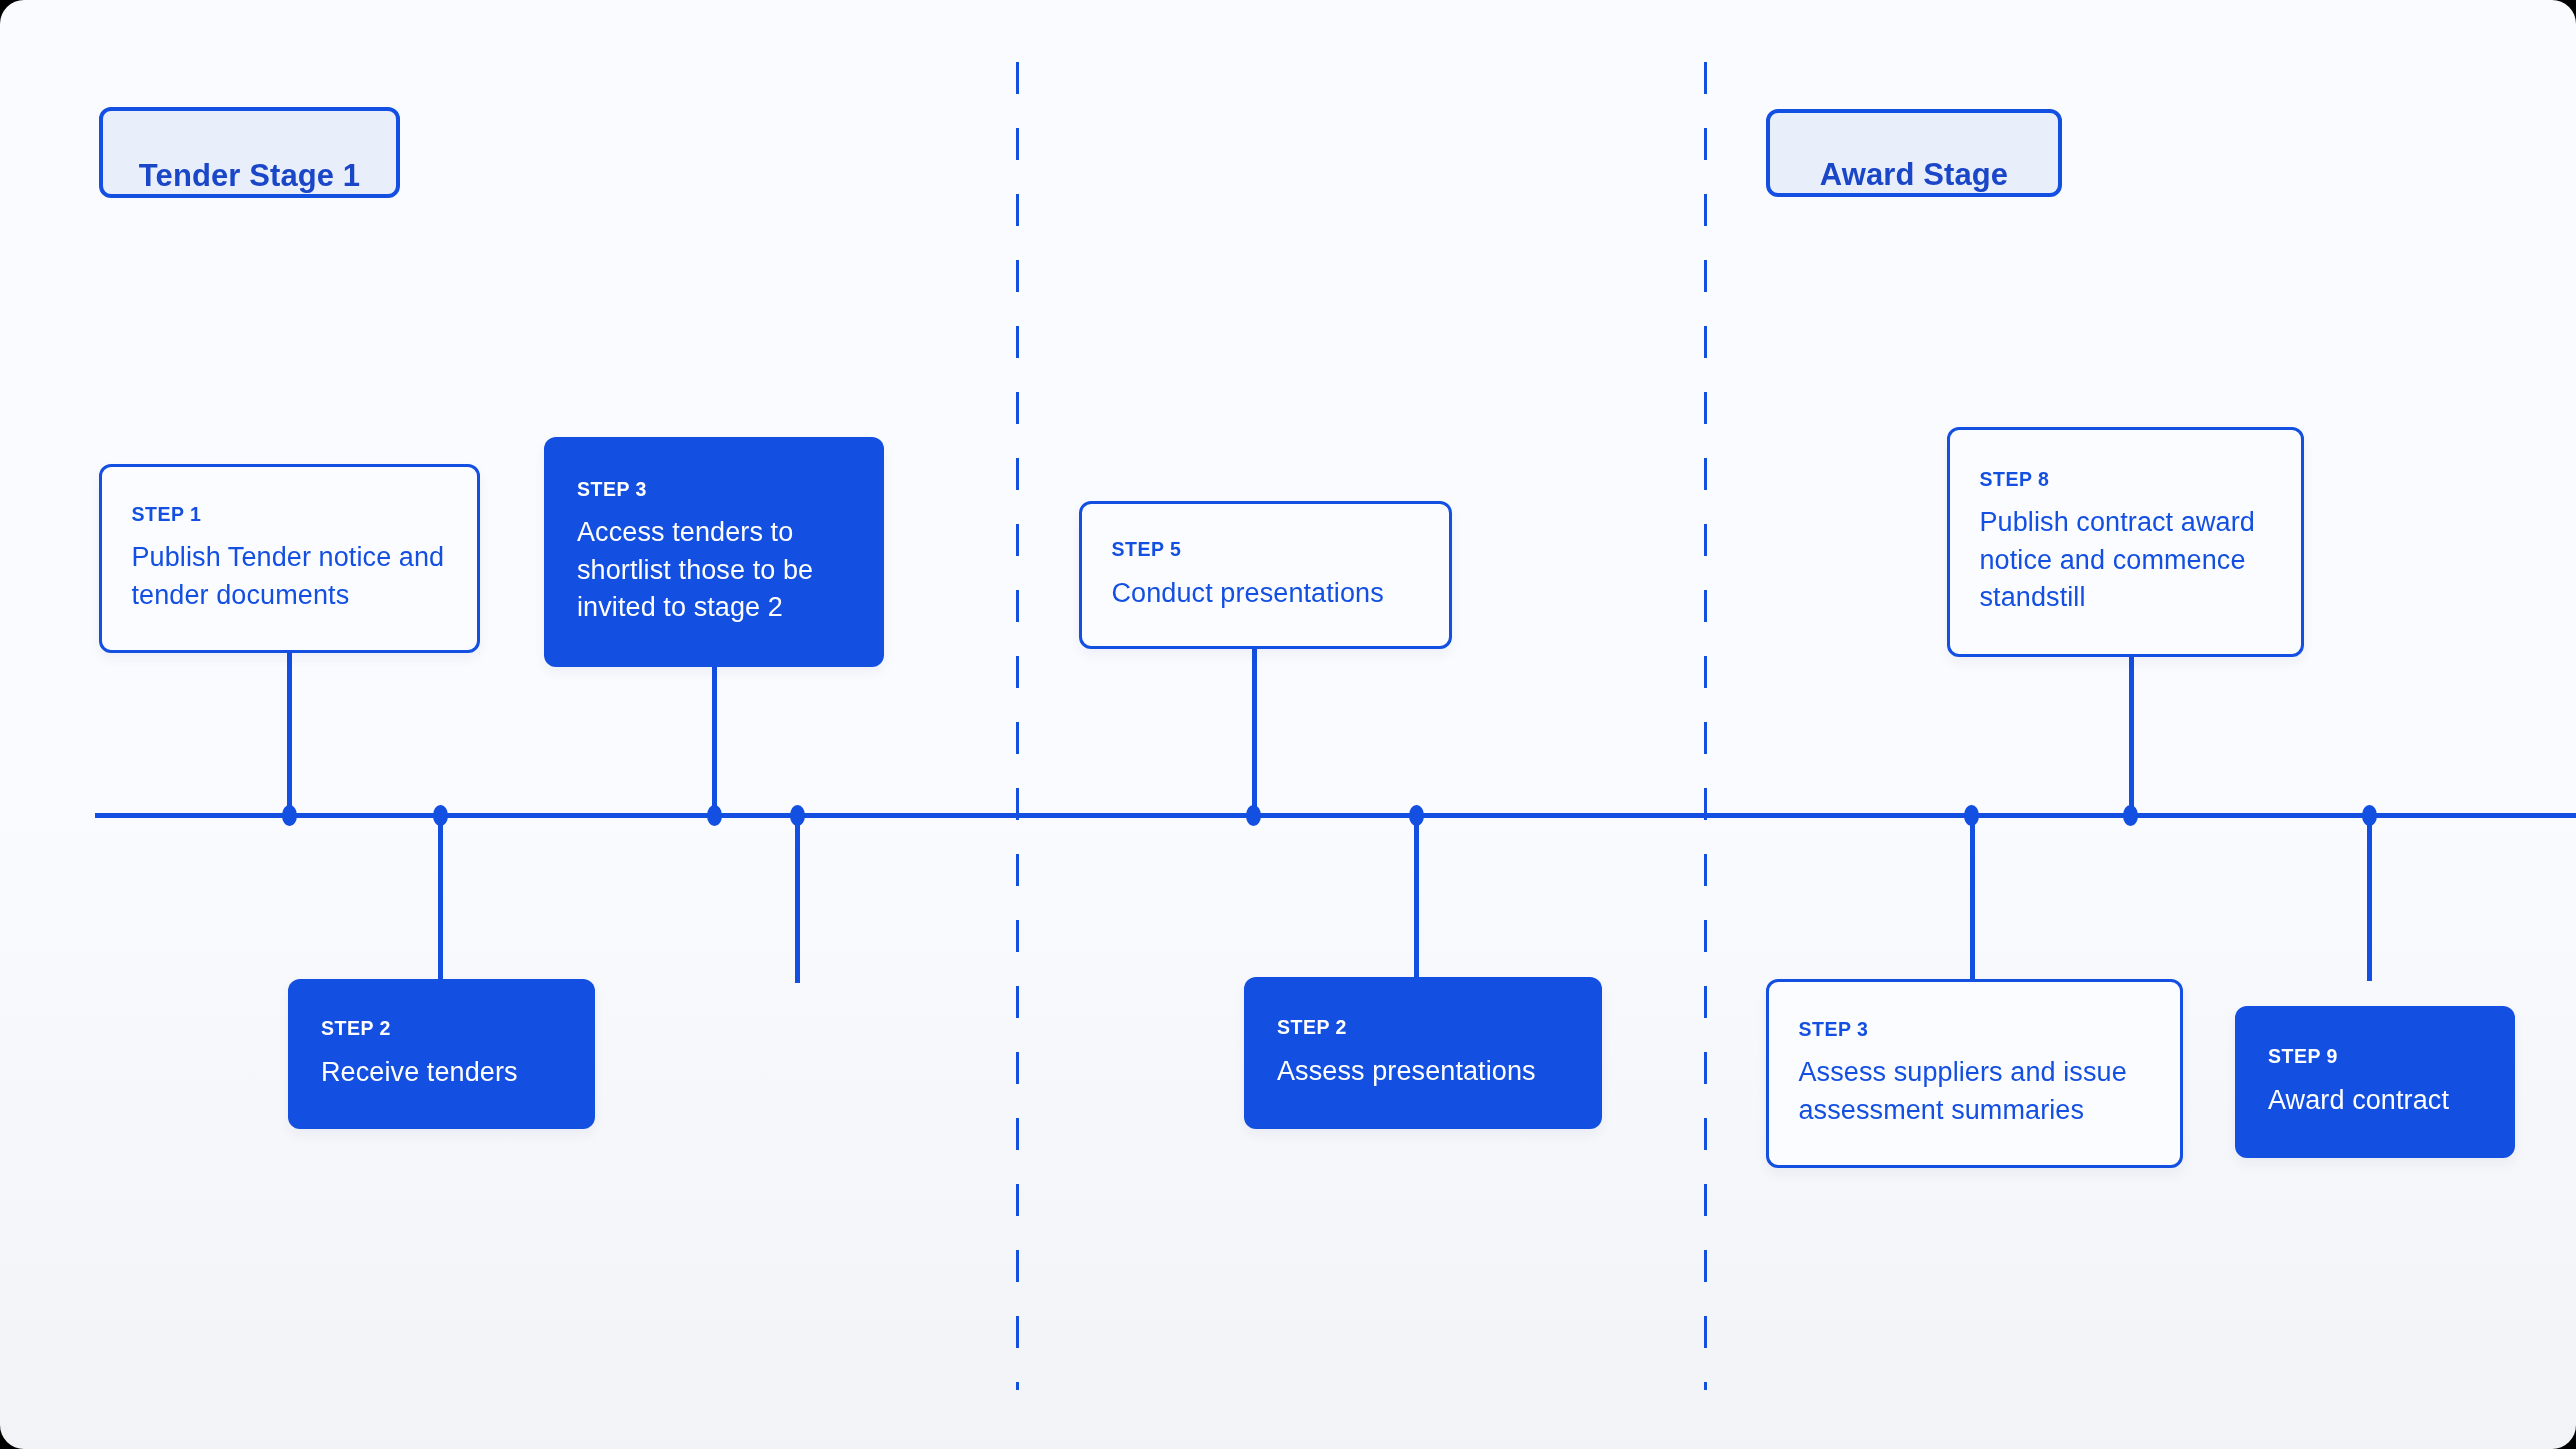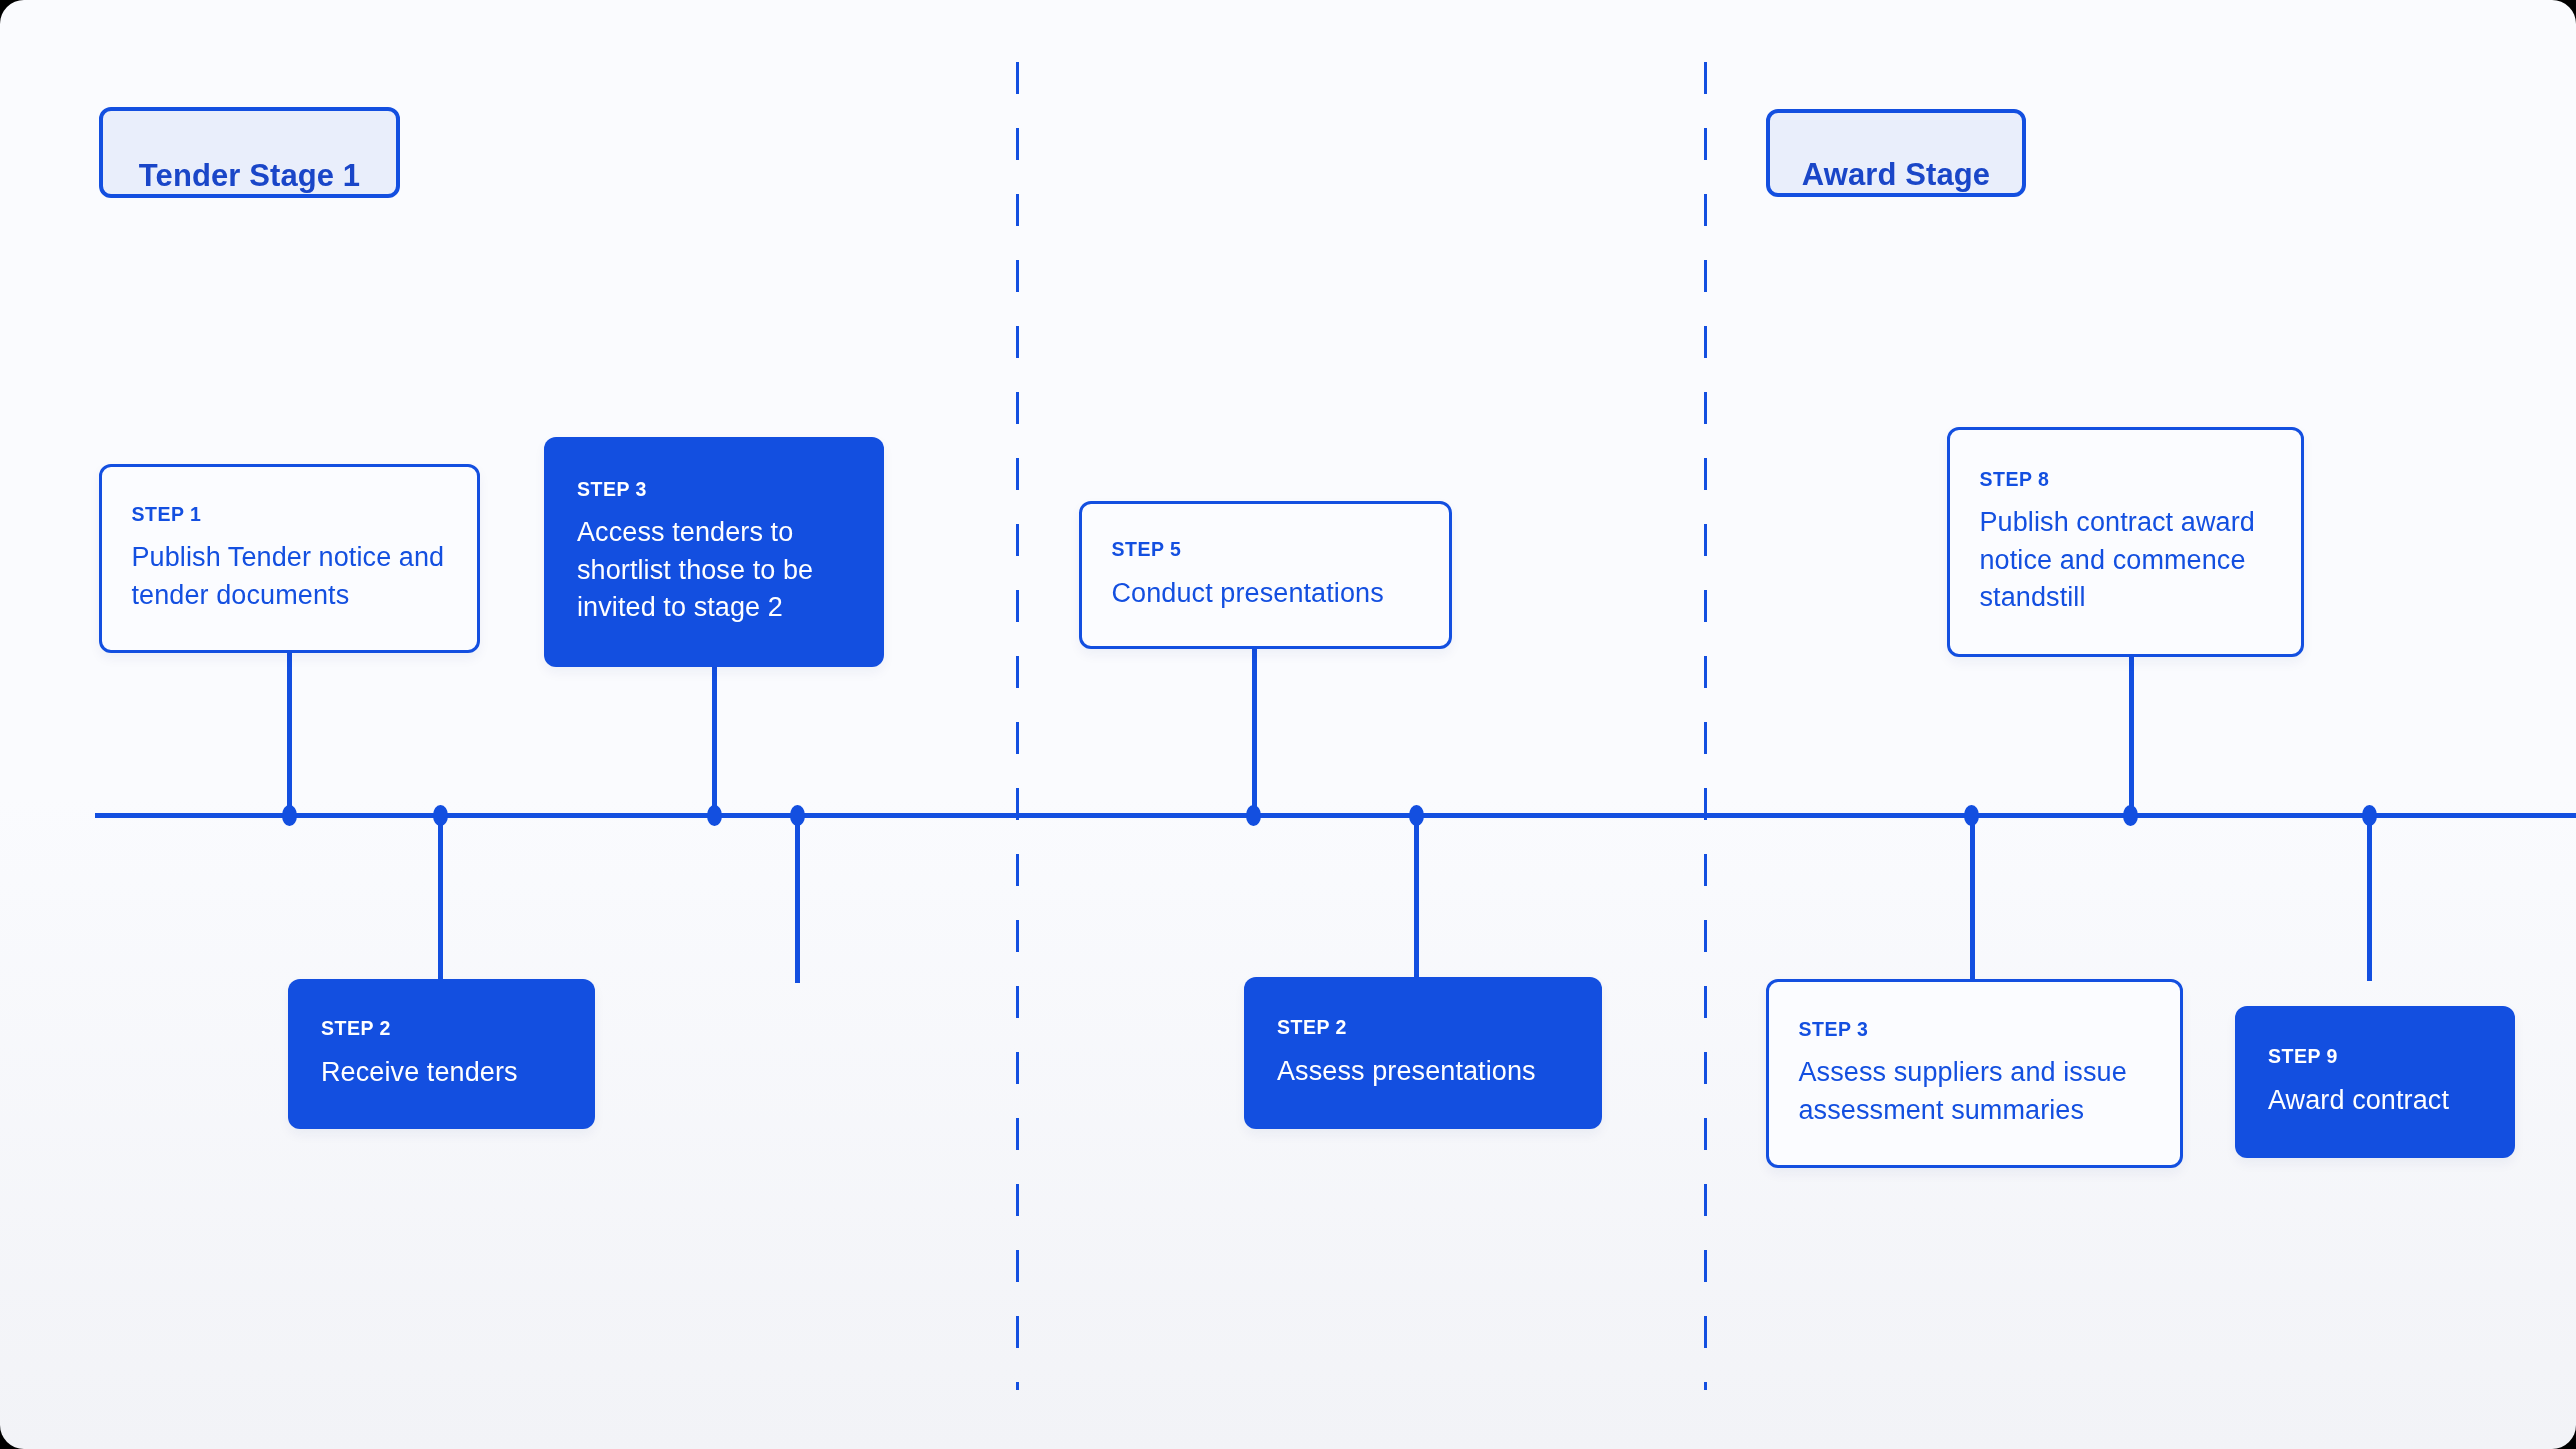--- a/index.html
+++ b/index.html
@@ -114,21 +114,21 @@
 <body>
 
 <div class="canvas">
 
   <div class="divider" style="left:1016px"></div>
   <div class="divider" style="left:1704px"></div>
 
   <div class="stage-pill" style="left:99px; top:107px; width:301px; height:91px">
     <span>Tender Stage 1</span>
   </div>
-  <div class="stage-pill" style="left:1766px; top:109px; width:260px; height:88px">
+  <div class="stage-pill" style="left:1766px; top:109px; width:296px; height:88px">
     <span>Award Stage</span>
   </div>
 
   <div class="tl-line"></div>
 
   <div class="connector" style="left:287px;  top:649px;  height:166px"></div>
   <div class="connector" style="left:712px; top:664px;  height:152px"></div>
   <div class="connector" style="left:1252px; top:646px;  height:170px"></div>
   <div class="connector" style="left:2129px; top:655px;  height:161px"></div>
 

